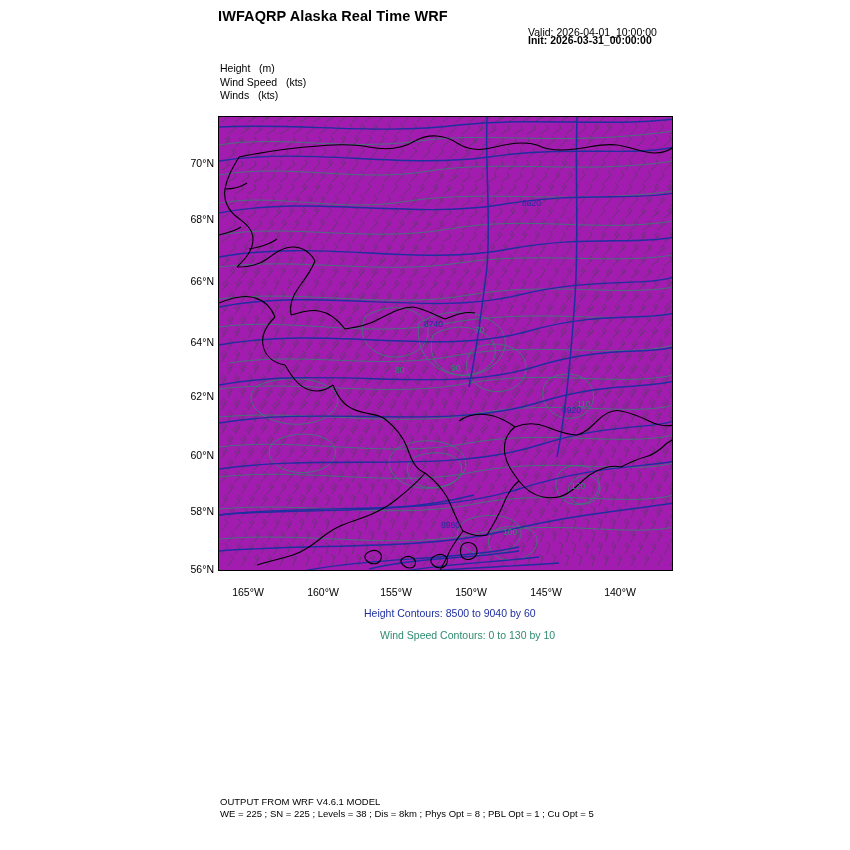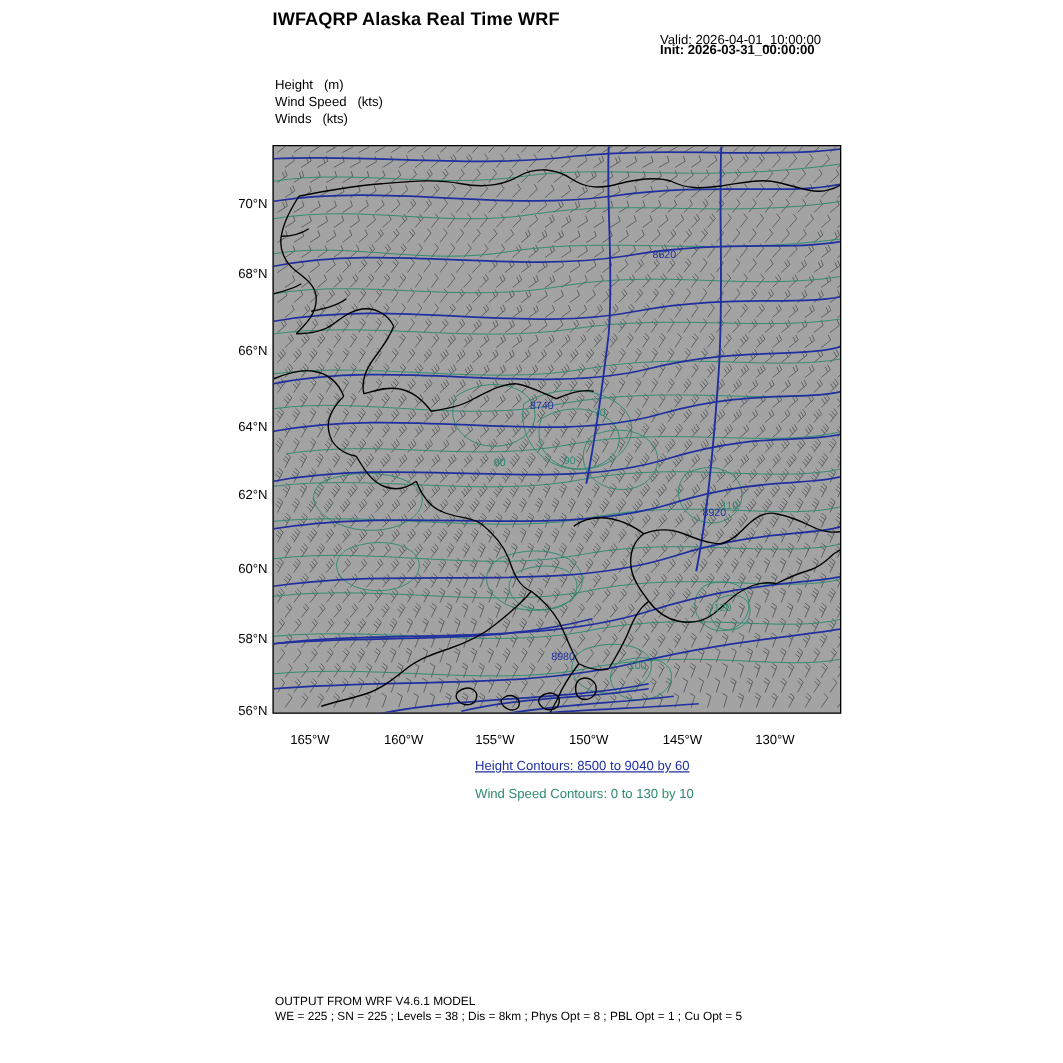--- a/index.html
+++ b/index.html
@@ -59,21 +59,21 @@
   
   #plot-frame {
     position: absolute;
     left: 218px;
     top: 116px;
     width: 455px;
     height: 455px;
     border: 1px solid #000000;
     box-sizing: border-box;
     overflow: hidden;
-    background: #a3a3a3;
+    background: #a21caf;
   }
   #plot-svg {
     position: absolute;
     left: 0; top: 0;
   }
   
   .ytick {
     position: absolute;
     text-align: right;
     width: 50px;
@@ -82,25 +82,24 @@
   }
   .xtick {
     position: absolute;
     text-align: center;
     width: 60px;
     font-size: 10.5px;
   }
   
   #height-caption {
     position: absolute;
-    left: 380px;
+    left: 364px;
     top: 607px;
     font-size: 10.5px;
     color: #1f2fa0;
-    text-decoration: underline;
   }
   #speed-caption {
     position: absolute;
     left: 380px;
     top: 629px;
     font-size: 10.5px;
     color: #2e8b6f;
   }
   #height-caption span, #speed-caption span { white-space: pre; }
   
@@ -266,21 +265,21 @@
   <div class="ytick" style="left:164px; top:348px;">62°N</div>
   <div class="ytick" style="left:164px; top:407px;">60°N</div>
   <div class="ytick" style="left:164px; top:463px;">58°N</div>
   <div class="ytick" style="left:164px; top:521px;">56°N</div>
 
   <div class="xtick" style="left:218px; top:586px;">165°W</div>
   <div class="xtick" style="left:293px; top:586px;">160°W</div>
   <div class="xtick" style="left:366px; top:586px;">155°W</div>
   <div class="xtick" style="left:441px; top:586px;">150°W</div>
   <div class="xtick" style="left:516px; top:586px;">145°W</div>
-  <div class="xtick" style="left:590px; top:586px;">130°W</div>
+  <div class="xtick" style="left:590px; top:586px;">140°W</div>
 
   <div id="height-caption">
     <span>Height Contours: 8500 to 9040 by 60</span>
   </div>
   <div id="speed-caption">
     <span>Wind Speed Contours: 0 to 130 by 10</span>
   </div>
 
   <div id="footer">
     <div>OUTPUT FROM WRF V4.6.1 MODEL</div>

